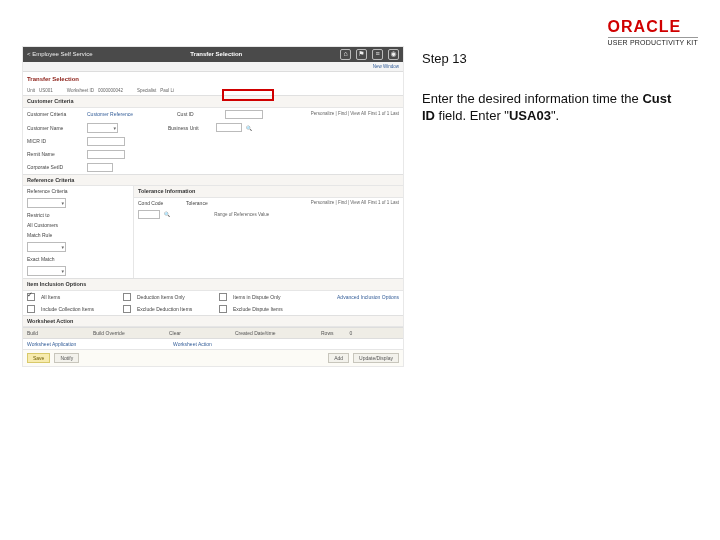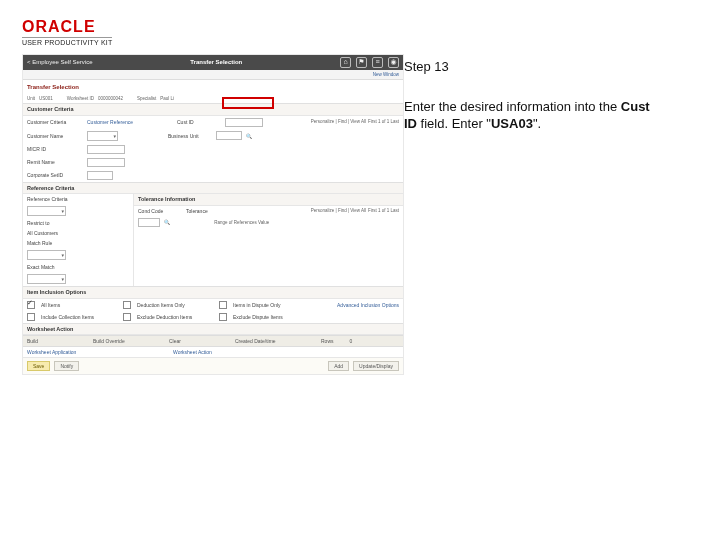--- a/index.html
+++ b/index.html
@@ -1,22 +1,22 @@
 <!DOCTYPE html>
 <html><head>
 <meta charset="utf-8">
 <style>
   html,body{margin:0;padding:0;font-family:Arial,Helvetica,sans-serif;color:#222;background:#fff}
   .page{width:720px;height:540px;position:relative;box-sizing:border-box;padding:18px 22px}
-  .header{display:flex;align-items:flex-start;justify-content:flex-start;margin-bottom:8px}
+  .header{display:flex;align-items:flex-start;justify-content:flex-end;margin-bottom:0}
   .logo{font-family:Arial,sans-serif}
   .logo-oracle{color:#d00000;font-weight:700;font-size:16px;letter-spacing:1px}
   .logo-upk{font-size:7px;letter-spacing:.2px;color:#222;border-top:1px solid #999;margin-top:1px;padding-top:1px}
   .title{font-size:14px;color:#111;margin-top:8px;margin-right:6px}
-  .body{display:flex;align-items:flex-start}
+  .body{display:flex;gap:18px;align-items:flex-start}
   
   .shot{width:380px;border:1px solid #e8e8e8;font-size:5px;line-height:1.2;color:#444;background:#fff}
   .nav{background:#4a4a4a;color:#eee;display:flex;align-items:center;justify-content:space-between;padding:2px 4px;font-size:6px}
   .nav-title{font-weight:bold;color:#fff}
   .nav-right{display:flex;gap:5px;align-items:center}
   .nav-ico{width:9px;height:9px;border:1px solid #bbb;border-radius:2px;display:inline-flex;align-items:center;justify-content:center;font-size:7px;color:#eee}
   .bar2{background:#f4f4f4;display:flex;align-items:center;gap:6px;padding:2px 4px;border-bottom:1px solid #ddd}
   .crumb{color:#8a1b13}
   .sect{border-top:1px solid #e0e0e0}
   .sect-h{background:#f7f5f2;color:#333;font-weight:bold;padding:2px 4px;font-size:5.5px;border-bottom:1px solid #e6e6e6}
@@ -213,17 +213,17 @@
           <span class="btn">Update/Display</span>
         </div>
       </div>
     </div>
     <div class="red-bar"></div>
     </div>
 
     <div class="right">
       <div class="step">Step 13</div>
       <div class="instr">
-        <span>Enter the desired information into the </span><b>Cust ID</b><span> field. Enter "</span><b>USA03</b><span>".</span>
+        <span>Enter the desired information time the </span><b>Cust ID</b><span> field. Enter "</span><b>USA03</b><span>".</span>
       </div>
     </div>
   </div>
 </div>
 
 </body></html>

